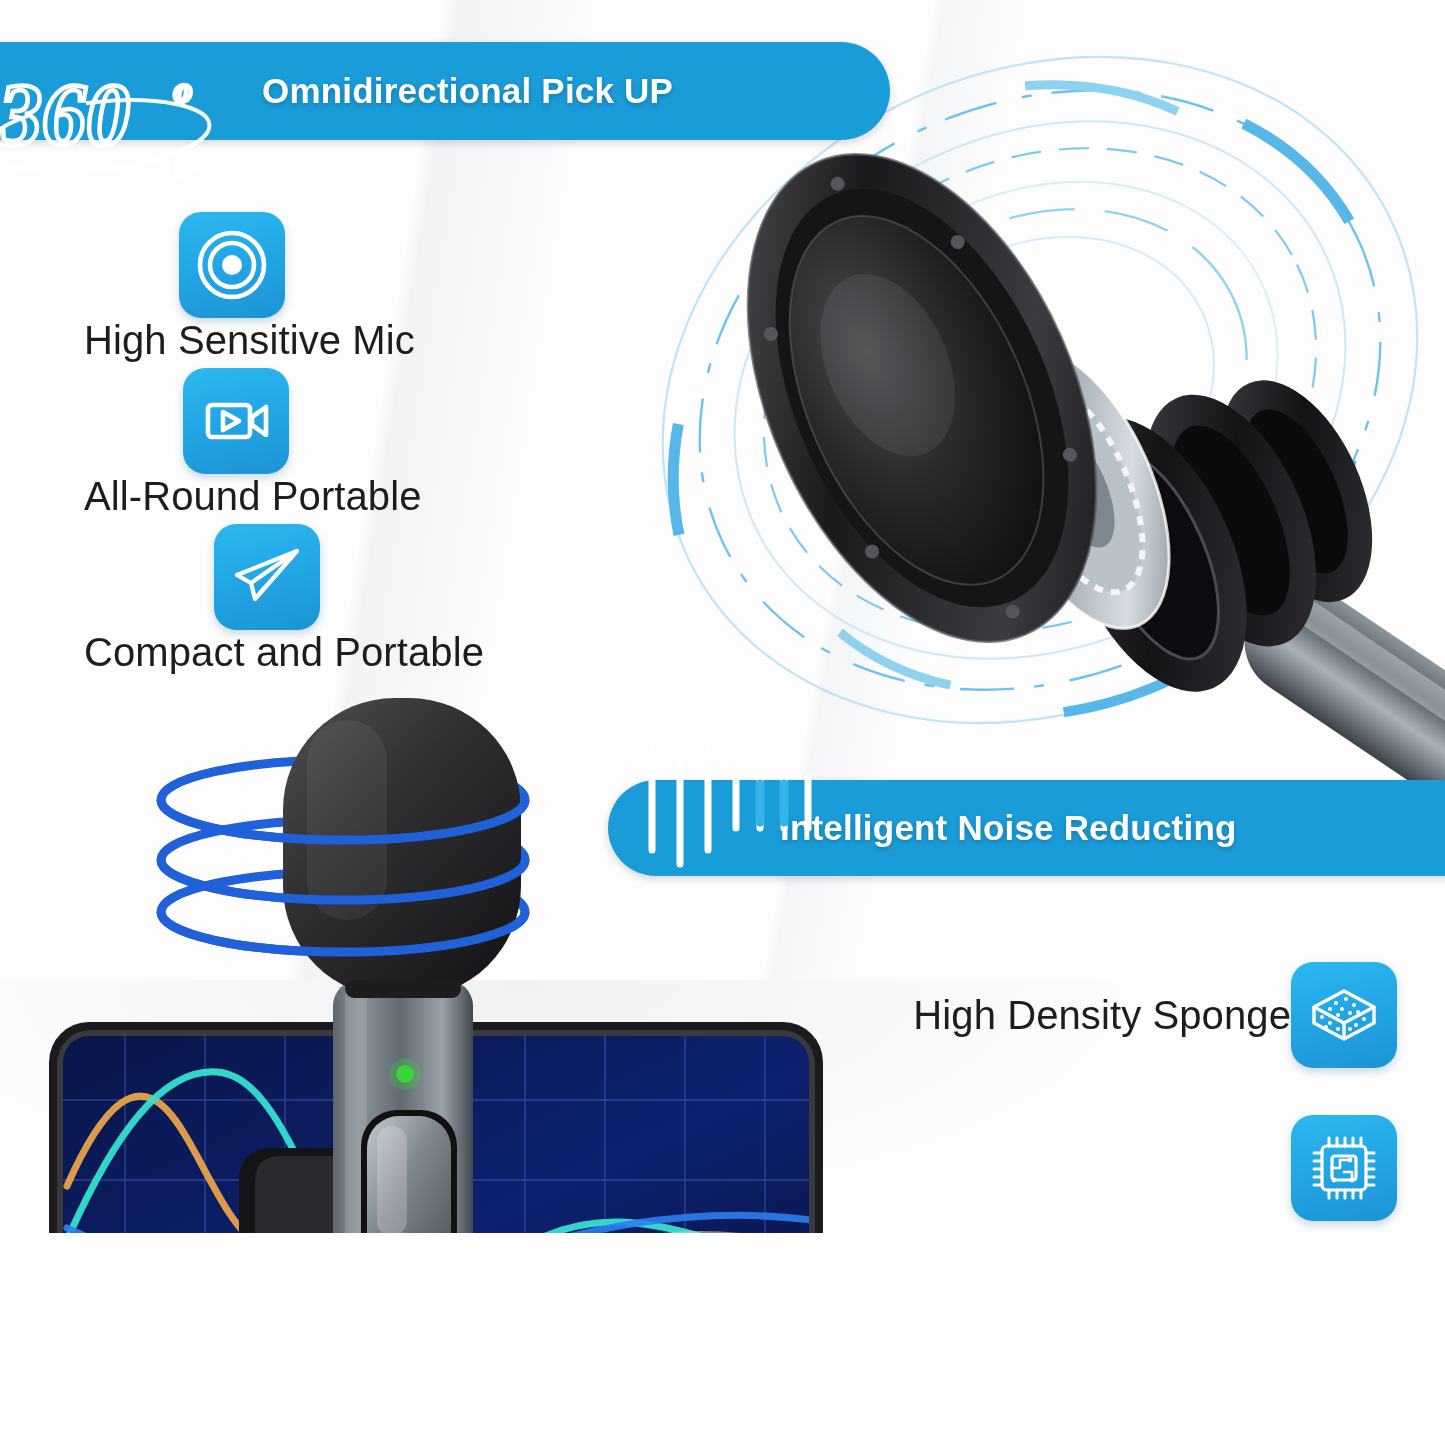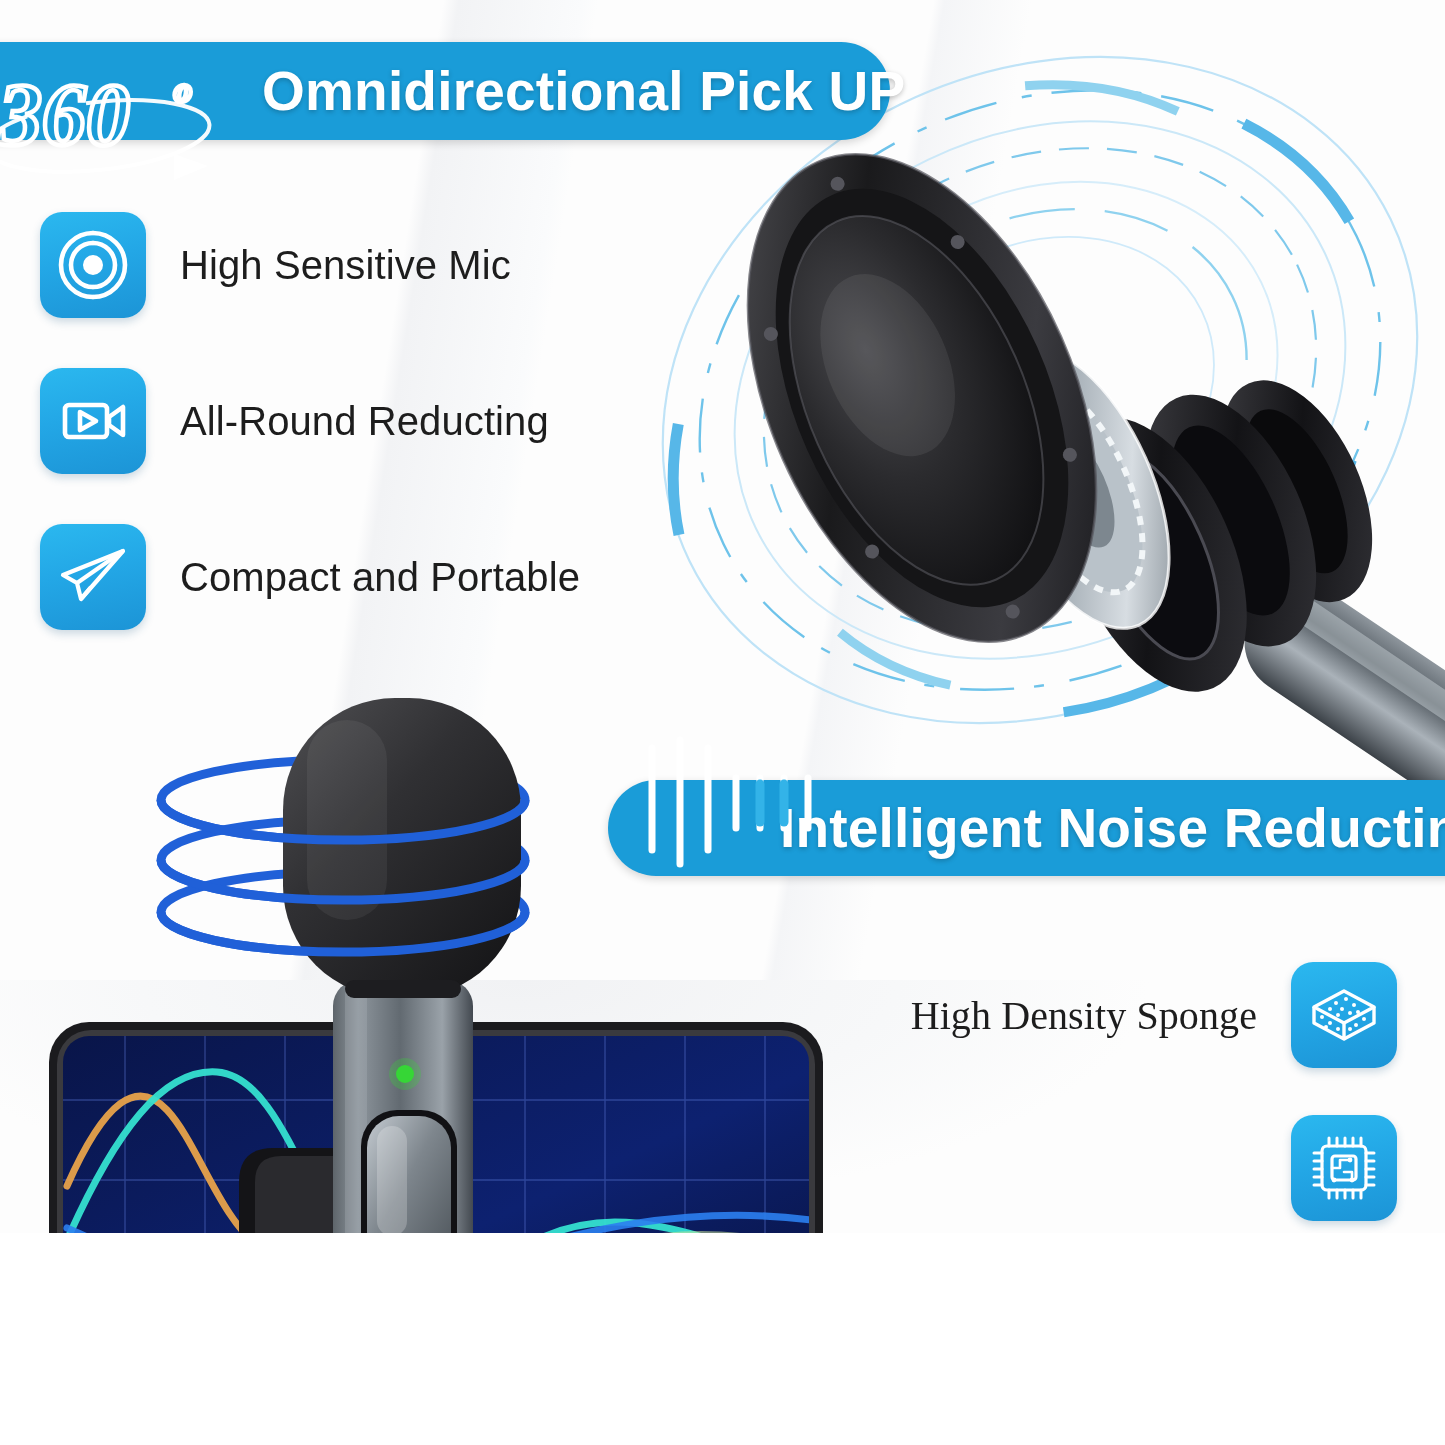--- a/index.html
+++ b/index.html
@@ -20,21 +20,21 @@
   .sw3{width:900px;height:1100px;left:430px;top:-120px;
     background:linear-gradient(100deg,rgba(255,255,255,0) 48%,#f4f5f7 49%,rgba(255,255,255,0) 57%);}
 
   
   .banner{position:absolute;display:flex;align-items:center;
     background:#1a9cd8;color:#ffffff;
     box-shadow:0 3px 9px rgba(0,0,0,.16);}
   .banner-top{left:-30px;top:42px;width:920px;height:98px;border-radius:0 52px 52px 0;}
   .banner-bottom{left:608px;top:780px;width:880px;height:96px;border-radius:52px 0 0 52px;}
   .banner-text{
-    font-size:55px;font-weight:700;letter-spacing:.2px;color:#fff;
+    font-size:35px;font-weight:700;letter-spacing:.2px;color:#fff;
     text-shadow:0 2px 5px rgba(0,0,0,.22);white-space:nowrap;
   }
   .banner-top .banner-text{margin-left:292px;}
   .banner-bottom .banner-text{margin-left:172px;}
 
   
   .logo360{position:absolute;left:8px;top:2px;width:268px;height:140px;}
   .logo360 svg{width:100%;height:100%;display:block;}
   .logo-txt{
     font-size:88px;font-weight:700;font-style:italic;
@@ -42,35 +42,35 @@
     font-family:"Liberation Serif","DejaVu Serif",serif;
     paint-order:stroke;
   }
   .logo-deg{font-size:36px;}
 
   
   .wavebars{position:absolute;left:28px;bottom:4px;height:140px;width:230px;}
 
   
   .feat{position:absolute;display:flex;align-items:center;}
-  .feat-left{left:40px;}
+  .feat-left{left:50px;flex-direction:column;}
   .feat-right{right:48px;flex-direction:row-reverse;}
   .tile{
     width:106px;height:106px;border-radius:22px;
     background:linear-gradient(168deg,#2bb8ef 0%,#23a7e6 45%,#1c94d6 100%);
     box-shadow:0 4px 9px rgba(30,90,130,.22);
     display:flex;align-items:center;justify-content:center;flex:none;
   }
   .tile svg{width:76px;height:76px;display:block;}
   .feat-label{
     font-size:40px;color:#1d1d1d;font-weight:400;white-space:nowrap;
     letter-spacing:.1px;
   }
   .feat-left .feat-label{margin-left:34px;}
-  .feat-right .feat-label{margin-right:34px;font-family:Liberation Serif, serif;}
+  .feat-right .feat-label{}
 
   
   .driver{position:absolute;left:640px;top:20px;width:810px;height:760px;}
   .driver svg{width:100%;height:100%;display:block;}
 
   
   .phonewrap{position:absolute;left:45px;top:680px;width:790px;height:760px;}
   .phonewrap svg{width:100%;height:100%;display:block;}
 </style>
 </head>
@@ -222,21 +222,21 @@
   </div>
 
   <div class="feat feat-left" style="top:368px">
     <div class="tile">
       <svg viewBox="0 0 76 76" fill="none" stroke="#ffffff" stroke-width="4.6" stroke-linejoin="round">
         <rect x="10" y="22" width="42" height="32" rx="4"></rect>
         <path d="M54 34 L68 24 V52 L54 42 Z"></path>
         <path d="M25 29 L41 38 L25 47 Z"></path>
       </svg>
     </div>
-    <span class="feat-label">All-Round Reducting</span>
+    <span class="feat-label">All-Round Portable</span>
   </div>
 
   <div class="feat feat-left" style="top:524px">
     <div class="tile">
       <svg viewBox="0 0 76 76" fill="none" stroke="#ffffff" stroke-width="4.2" stroke-linejoin="round">
         <path d="M8 36 L68 12 L26 60 L22 44 Z"></path>
         <path d="M22 44 L68 12"></path>
         <path d="M26 60 L36 48"></path>
       </svg>
     </div>

